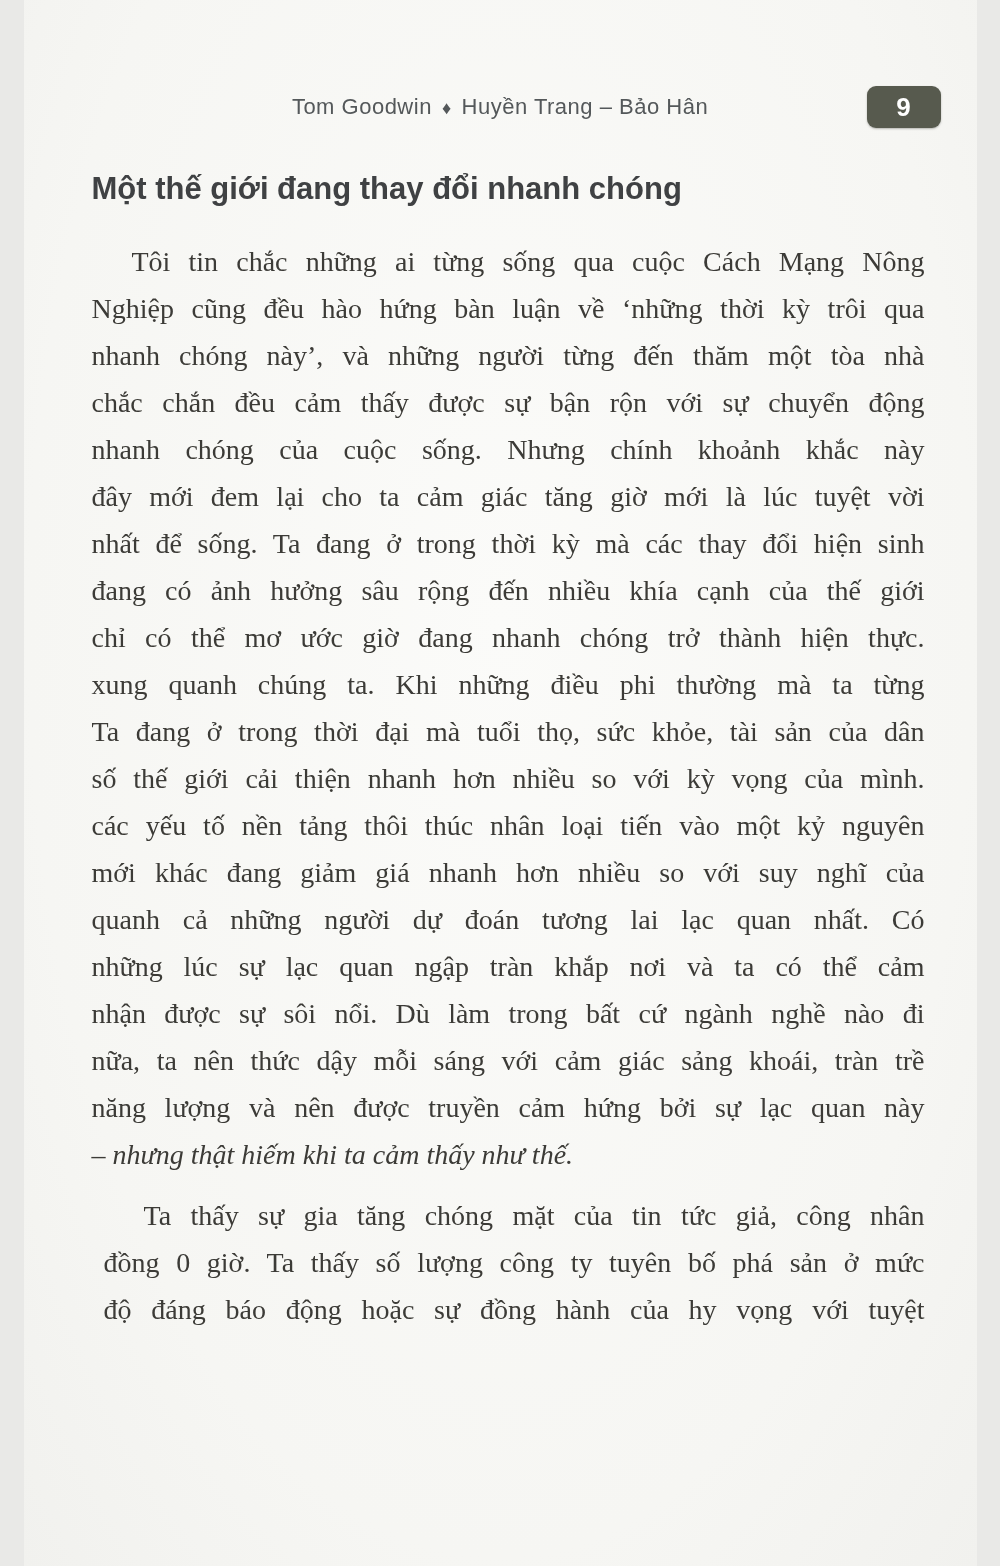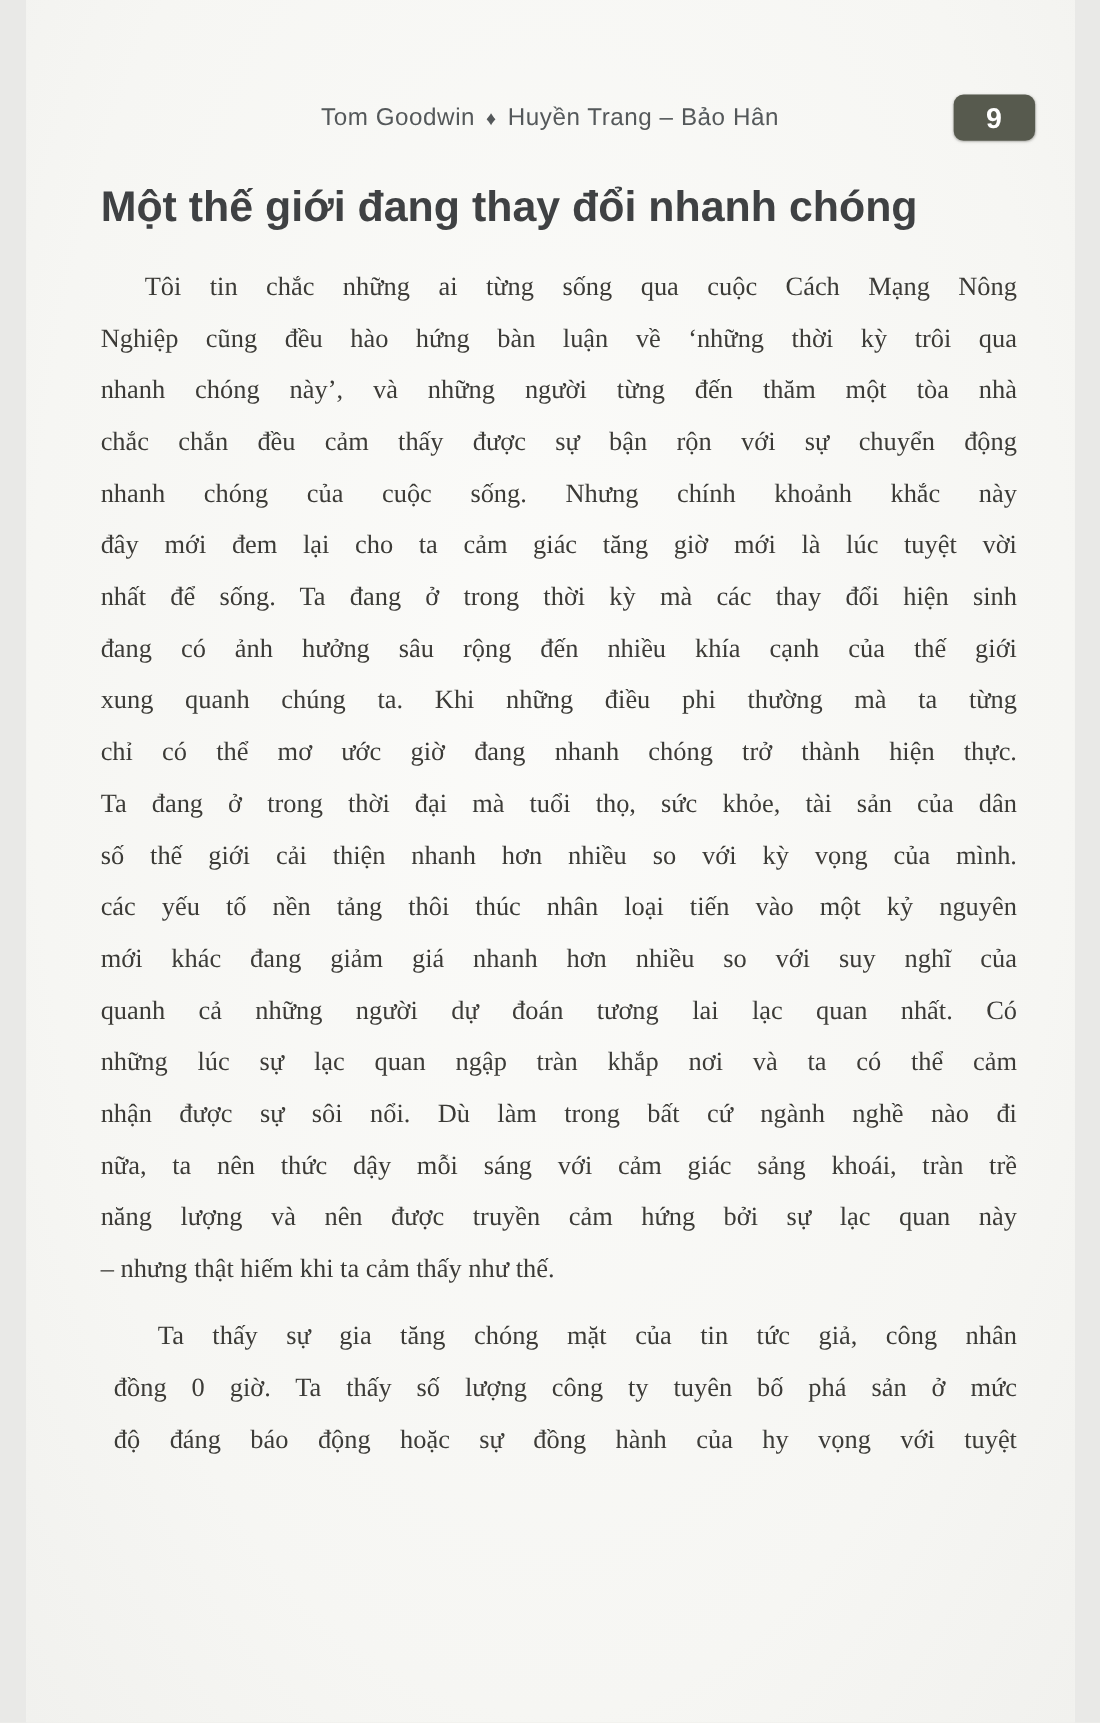--- a/index.html
+++ b/index.html
@@ -56,36 +56,37 @@
   .content {
     position: absolute;
     top: 168px;
     left: 68px;
     right: 52px;
   }
   .section-heading {
     margin: 0 0 28px 0;
     font-family: "Liberation Sans", "DejaVu Sans", sans-serif;
     font-weight: 700;
-    font-size: 39px;
+    font-size: 31px;
     line-height: 42px;
     color: #3f4143;
   }
   .paragraph { margin: 0; }
   .paragraph + .paragraph { margin-top: 14px; margin-left: 12px; }
   .line {
-    font-size: 24px;
+    font-size: 28px;
     line-height: 47px;
     color: #3c3b37;
     text-align: justify;
     text-align-last: justify;
   }
   .line.no-justify {
     text-align: center;
     text-align-last: left;
+    font-style: italic;
   }
   .line.first-line {
     text-indent: 40px;
   }
 </style>
 </head>
 <body>
 
 <div class="page">
 
@@ -101,22 +102,22 @@
     <div class="body-text">
         <div class="paragraph">
           <div class="line first-line">Tôi tin chắc những ai từng sống qua cuộc Cách Mạng Nông</div>
           <div class="line">Nghiệp cũng đều hào hứng bàn luận về ‘những thời kỳ trôi qua</div>
           <div class="line">nhanh chóng này’, và những người từng đến thăm một tòa nhà</div>
           <div class="line">chắc chắn đều cảm thấy được sự bận rộn với sự chuyển động</div>
           <div class="line">nhanh chóng của cuộc sống. Nhưng chính khoảnh khắc này</div>
           <div class="line">đây mới đem lại cho ta cảm giác tăng giờ mới là lúc tuyệt vời</div>
           <div class="line">nhất để sống. Ta đang ở trong thời kỳ mà các thay đổi hiện sinh</div>
           <div class="line">đang có ảnh hưởng sâu rộng đến nhiều khía cạnh của thế giới</div>
+          <div class="line">chỉ có thể mơ ước giờ đang nhanh chóng trở thành hiện thực.</div>
           <div class="line">xung quanh chúng ta. Khi những điều phi thường mà ta từng</div>
-          <div class="line">chỉ có thể mơ ước giờ đang nhanh chóng trở thành hiện thực.</div>
           <div class="line">Ta đang ở trong thời đại mà tuổi thọ, sức khỏe, tài sản của dân</div>
           <div class="line">số thế giới cải thiện nhanh hơn nhiều so với kỳ vọng của mình.</div>
           <div class="line">các yếu tố nền tảng thôi thúc nhân loại tiến vào một kỷ nguyên</div>
           <div class="line">mới khác đang giảm giá nhanh hơn nhiều so với suy nghĩ của</div>
           <div class="line">quanh cả những người dự đoán tương lai lạc quan nhất. Có</div>
           <div class="line">những lúc sự lạc quan ngập tràn khắp nơi và ta có thể cảm</div>
           <div class="line">nhận được sự sôi nổi. Dù làm trong bất cứ ngành nghề nào đi</div>
           <div class="line">nữa, ta nên thức dậy mỗi sáng với cảm giác sảng khoái, tràn trề</div>
           <div class="line">năng lượng và nên được truyền cảm hứng bởi sự lạc quan này</div>
           <div class="line no-justify">– nhưng thật hiếm khi ta cảm thấy như thế.</div>

